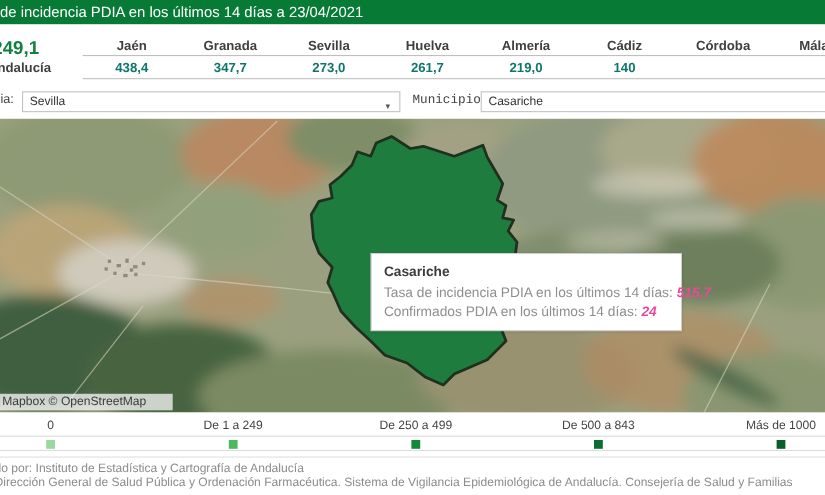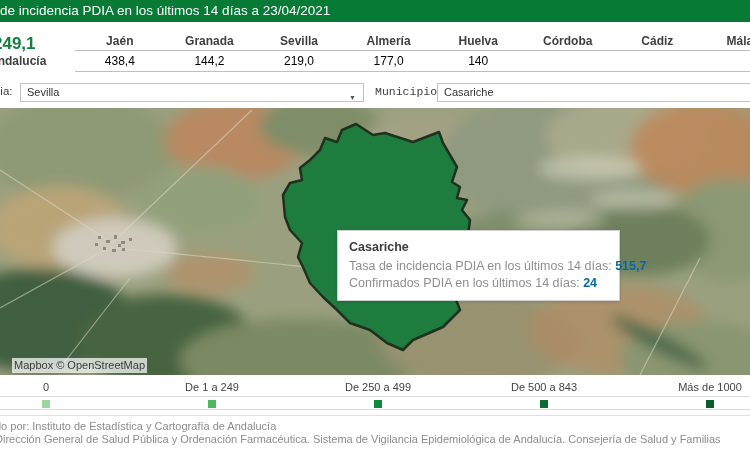--- a/index.html
+++ b/index.html
@@ -16,45 +16,45 @@
   .summary .value { font-size:17px; font-weight:bold; color:#12813f; margin-left:-7px; white-space:nowrap; }
   .summary .label { font-size:12px; font-weight:bold; color:#3f3f3f; margin-left:-11px; white-space:nowrap; }
 
   
   .ptable { position:absolute; left:75px; top:31px; width:675px; height:45px; overflow:hidden; }
   .prow { display:flex; width:720px; }
   .pcell { flex:0 0 89.6px; text-align:center; white-space:nowrap; overflow:visible; }
   .prow.heads { height:20px; line-height:20px; border-bottom:1px solid #bfbfbf; }
   .prow.vals  { height:21px; line-height:21px; border-bottom:1px solid #bfbfbf; }
   .prow.heads .pcell { font-size:12px; font-weight:bold; color:#3f3f3f; }
-  .prow.vals  .pcell { font-size:12px; font-weight:normal; color:#000000; }
+  .prow.vals  .pcell { font-size:12px; font-weight:bold; color:#0f766e; }
 
   
   .filters { position:absolute; left:0; top:80px; width:750px; height:28px; }
   .flabel { position:absolute; top:5px; font-size:11.5px; color:#3f3f3f; white-space:nowrap; }
   .flabel.prov { left:-38px; }
   .flabel.muni { left:375px;font-family:Liberation Mono, monospace; }
   .fselect { position:absolute; top:3px; height:19px; background:#fff; border:1px solid #c3c3c3;
              font-size:11px; color:#333; line-height:17px; padding-left:6px; cursor:pointer; white-space:nowrap; }
   .fselect.prov { left:20px; width:344px; }
   .fselect.muni { left:437px; width:330px; }
   .chevron { position:absolute; right:7px; top:5px; font-size:7px; color:#555; }
 
   
   .map { position:absolute; left:0; top:108px; width:750px; height:267px; overflow:hidden; background:#9aa07f; }
   .map svg { position:absolute; left:0; top:0; }
-  .attribution { position:absolute; left:12px; bottom:2px; background:rgba(255,255,255,0.72);
-                 font-size:11px; color:#3a3a3a; padding:1px 2px 2px 2px; white-space:nowrap; }
+  .attribution { position:absolute; left:0; bottom:2px; background:rgba(255,255,255,0.72);
+                 font-size:11px; color:#3a3a3a; padding:1px 24px 2px 2px; white-space:nowrap; }
 
   
   .tooltip { position:absolute; left:337px; top:122px; width:283px; background:#fff;
              border:1px solid #cfcfcf; box-shadow:0 1px 3px rgba(0,0,0,0.15); padding:9px 11px 8px 11px; }
   .tooltip .t-title { font-size:12.5px; font-weight:bold; color:#3c3c3c; margin-bottom:4px; }
   .tooltip .t-row { font-size:12.5px; color:#8f8f8f; line-height:17px; white-space:nowrap; }
-  .tooltip .t-row b { color:#0369a1; }
+  .tooltip .t-row b { color:#ec4899;font-style:italic; }
 
   
   .legend { position:absolute; left:0; top:375px; width:750px; height:40px; background:#fff; }
   .legend .lrow { position:relative; width:750px; }
   .legend .labels { height:22px; border-bottom:1px solid #dcdcdc; }
   .legend .llabel { position:absolute; top:6px; transform:translateX(-50%); font-size:11px; color:#444; white-space:nowrap; }
   .legend .swatches { height:13px; border-bottom:1px solid #dcdcdc; }
   .legend .swatch { position:absolute; top:3px; width:8px; height:8px; transform:translateX(-50%); }
 
   
@@ -75,31 +75,32 @@
   <div class="summary">
     <div class="value">249,1</div>
     <div class="label">Andalucía</div>
   </div>
 
   <div class="ptable">
     <div class="prow heads">
       <div class="pcell">Jaén</div>
       <div class="pcell">Granada</div>
       <div class="pcell">Sevilla</div>
+      <div class="pcell">Huelva</div>
       <div class="pcell">Almería</div>
-      <div class="pcell">Huelva</div>
+      <div class="pcell">Cádiz</div>
       <div class="pcell">Córdoba</div>
-      <div class="pcell">Cádiz</div>
       <div class="pcell">Málaga</div>
     </div>
     <div class="prow vals">
       <div class="pcell">438,4</div>
-      <div class="pcell">144,2</div>
+      <div class="pcell">347,7</div>
+      <div class="pcell">273,0</div>
+      <div class="pcell">261,7</div>
       <div class="pcell">219,0</div>
-      <div class="pcell">177,0</div>
       <div class="pcell">140</div>
     </div>
   </div>
 
   <div class="filters">
     <span class="flabel prov">Provincia:</span>
     <div class="fselect prov">
       <span>Sevilla</span>
       <span class="chevron">▼</span>
     </div>

